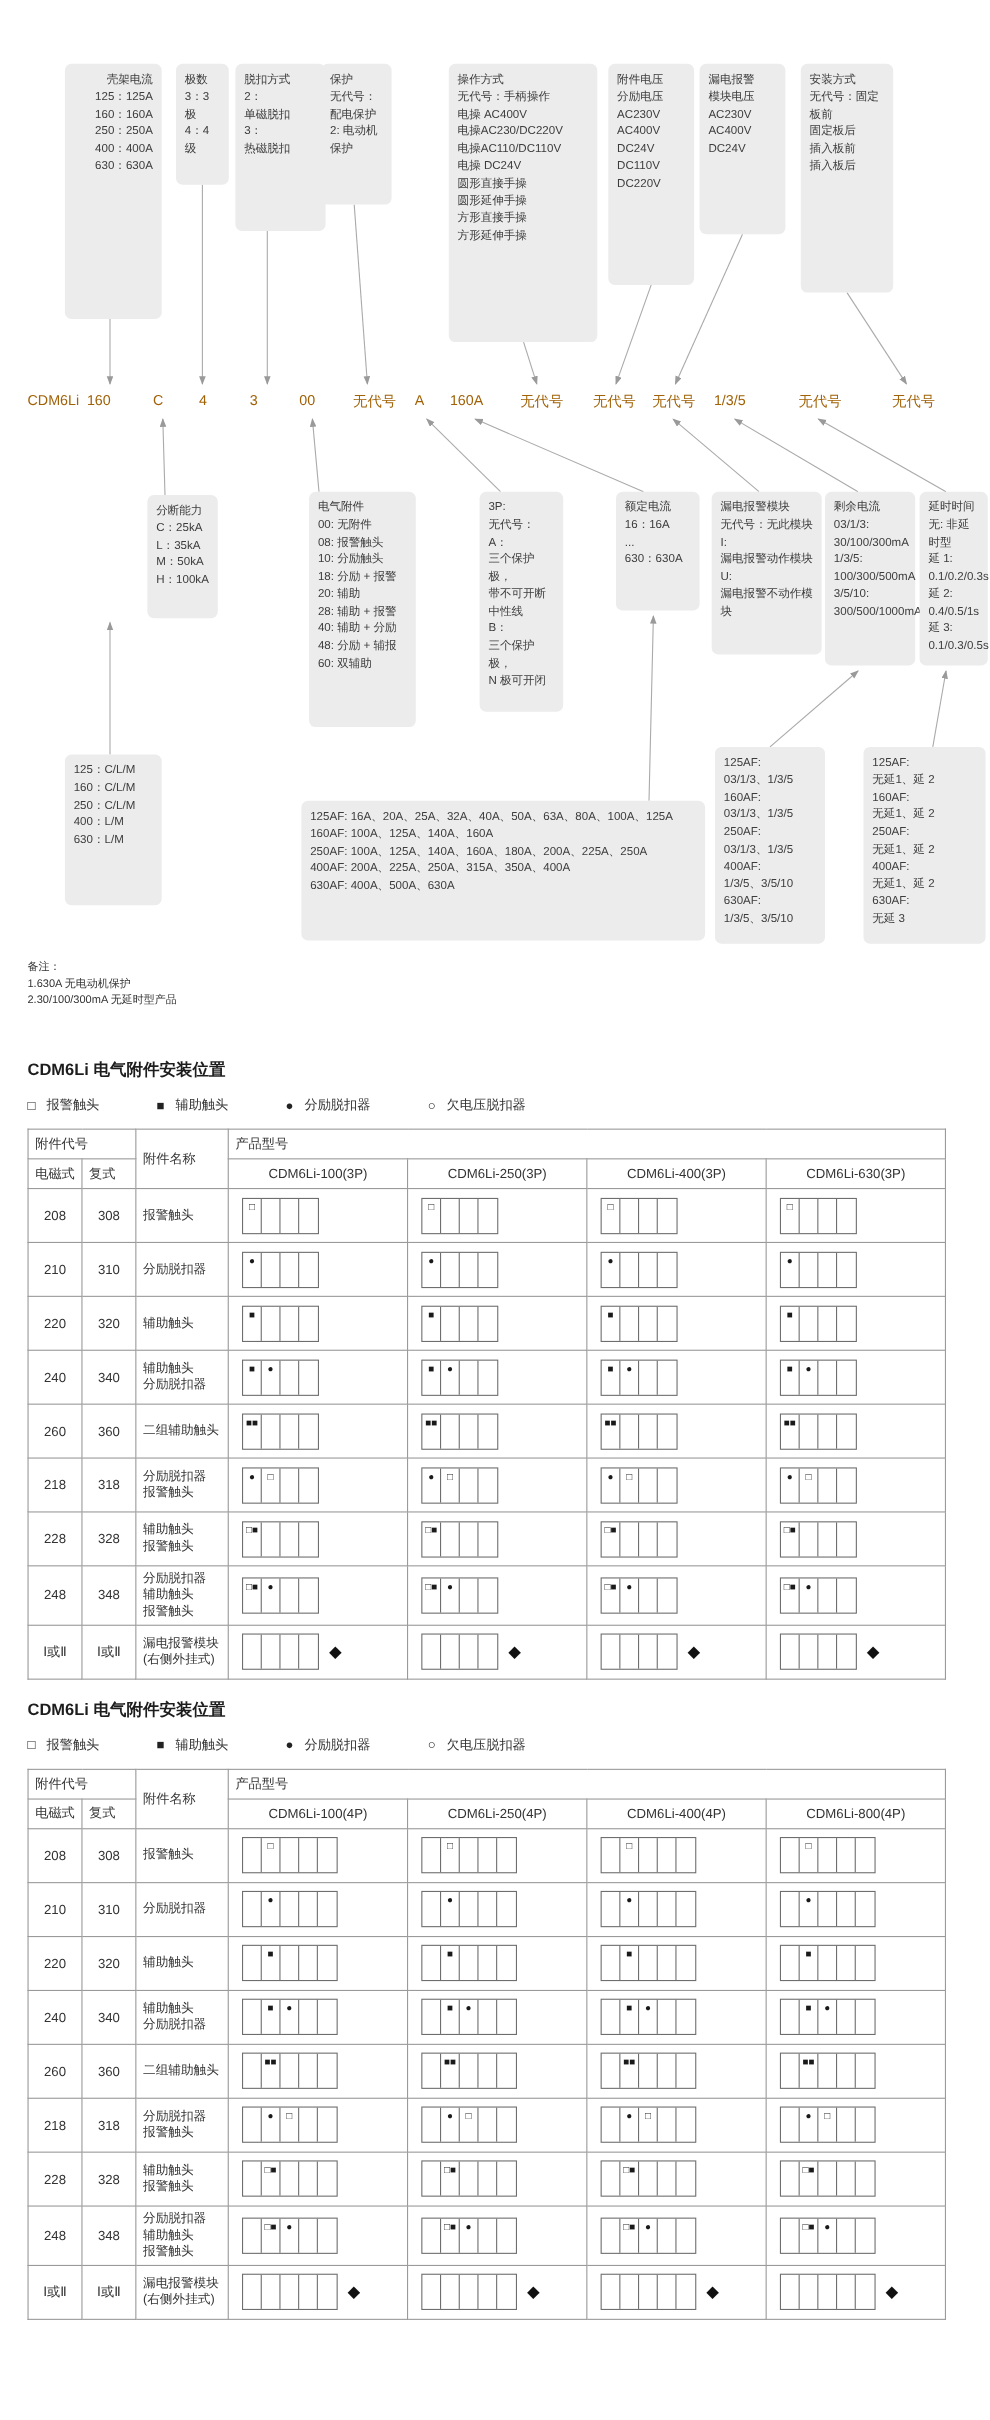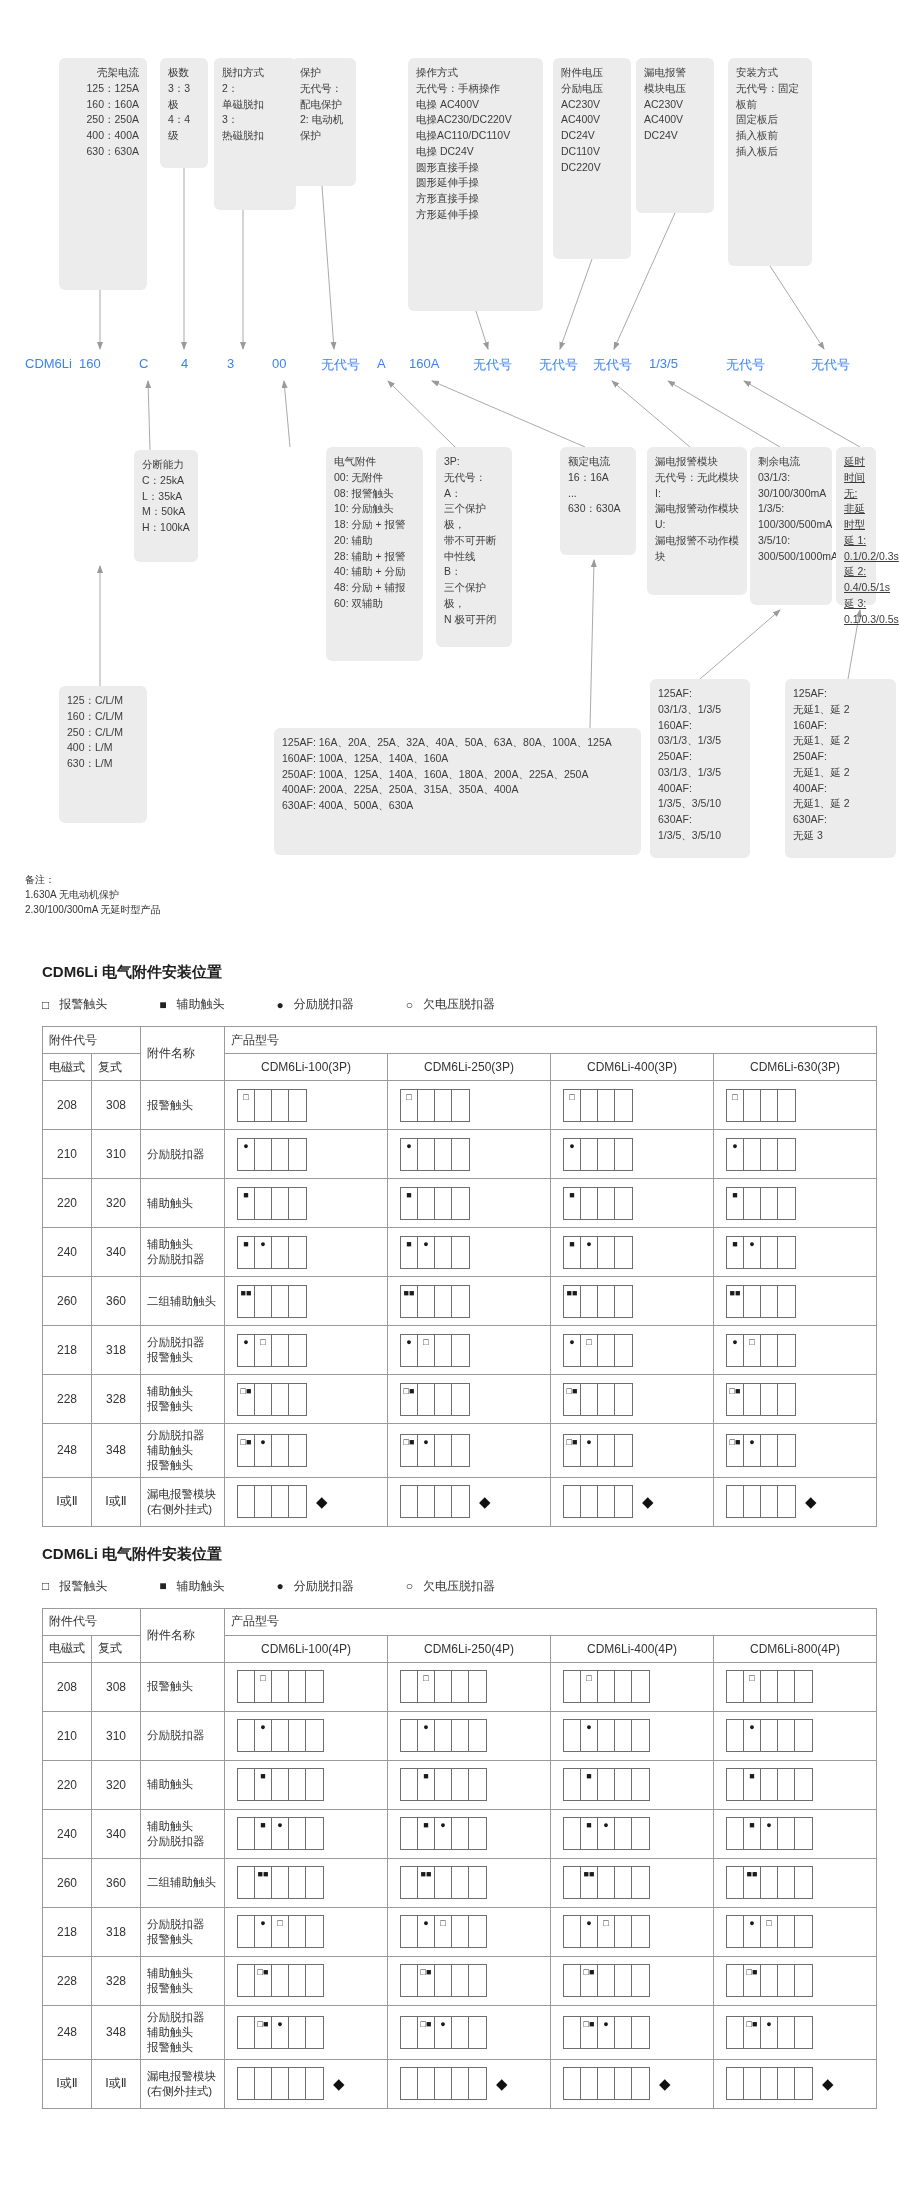--- a/index.html
+++ b/index.html
@@ -4,26 +4,26 @@
 <style>
   * { margin:0; padding:0; box-sizing:border-box; }
   html,body { background:#fff; }
   body { width:900px; height:2200px; font-family:"Liberation Sans","DejaVu Sans",sans-serif; color:#333; overflow:hidden; }
 
   
   .diagram { position:relative; width:900px; height:945px; }
   .dbox { position:absolute; background:#ececec; border-radius:6px; padding:7px 8px;
           font-size:10.5px; line-height:1.5; white-space:pre-line; color:#3c3c3c; }
   .connectors { position:absolute; left:0; top:0; }
-  .code-row { position:absolute; left:0; top:356px; width:900px; height:18px; font-size:13px; color:#3b82f6; }
+  .code-row { position:absolute; left:0; top:356px; width:900px; height:18px; font-size:13px; color:#a16207; }
   .code-token { position:absolute; top:0; white-space:nowrap; }
   .notes { position:absolute; left:25px; top:872px; font-size:10px; line-height:1.5; white-space:pre-line; color:#333; }
 
   
-  .section { padding-left:42px; }
+  .section { padding-left:25px; }
   .section-title { font-size:15px; font-weight:bold; color:#1d1d1d; padding-top:18px; margin-bottom:14px; }
   .legend { display:flex; gap:52px; align-items:center; font-size:12px; margin-bottom:13px; color:#333; }
   .legend-item { display:flex; align-items:center; }
   .legend .sym { margin-right:10px; font-size:12px; color:#222; }
 
   table.acc { border-collapse:collapse; table-layout:fixed; }
   .acc col.w-code { width:49px; } .acc col.w-name { width:84px; } .acc col.w-prod { width:163px; }
   .acc th, .acc td { border:1px solid #9a9a9a; font-size:12px; font-weight:normal; color:#333; padding:4px 6px; vertical-align:middle; }
   .acc th { height:27px; text-align:left; }
   .acc th.c { text-align:center; }
@@ -135,21 +135,21 @@
     <span class="code-token" style="left:649px;">1/3/5</span>
     <span class="code-token" style="left:726px;">无代号</span>
     <span class="code-token" style="left:811px;">无代号</span>
   </div>
 
   <div class="dbox" style="left:134px; top:450px; width:64px;  height:112px;">分断能力
 C：25kA
 L：35kA
 M：50kA
 H：100kA</div>
-  <div class="dbox" style="left:281px; top:447px; width:97px;  height:214px;margin-left:45px;">电气附件
+  <div class="dbox" style="left:281px; top:447px; width:97px;  height:214px;">电气附件
 00: 无附件
 08: 报警触头
 10: 分励触头
 18: 分励 + 报警
 20: 辅助
 28: 辅助 + 报警
 40: 辅助 + 分励
 48: 分励 + 辅报
 60: 双辅助</div>
   <div class="dbox" style="left:436px; top:447px; width:76px;  height:200px;">3P:
@@ -171,21 +171,21 @@
 漏电报警动作模块
 U:
 漏电报警不动作模块</div>
   <div class="dbox" style="left:750px; top:447px; width:82px;  height:158px;">剩余电流
 03/1/3:
 30/100/300mA
 1/3/5:
 100/300/500mA
 3/5/10:
 300/500/1000mA</div>
-  <div class="dbox" style="left:836px; top:447px; width:40px;  height:158px;text-decoration:underline;">延时时间
+  <div class="dbox" style="left:836px; top:447px; width:62px;  height:158px;">延时时间
 无:  非延时型
 延 1:
 0.1/0.2/0.3s
 延 2:
 0.4/0.5/1s
 延 3:
 0.1/0.3/0.5s</div>
 
   <div class="dbox" style="left:59px;  top:686px; width:88px;  height:137px;">125：C/L/M
 160：C/L/M

